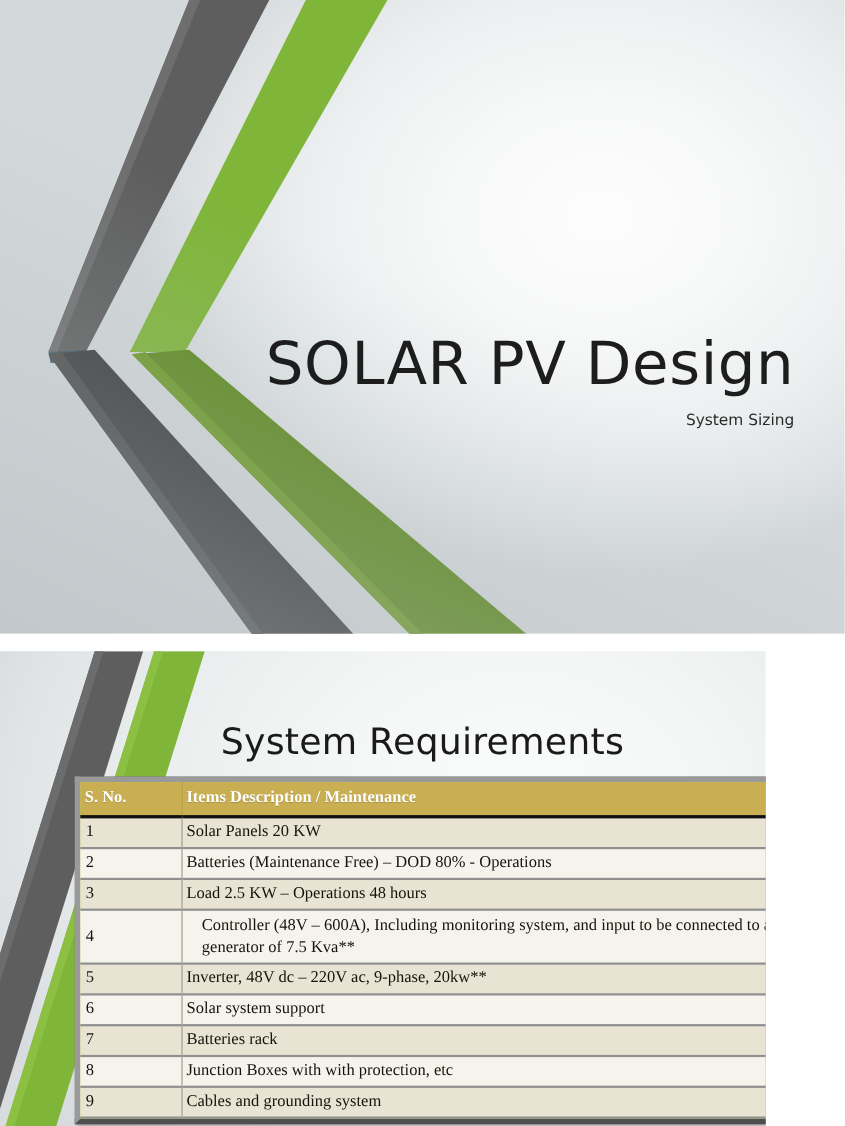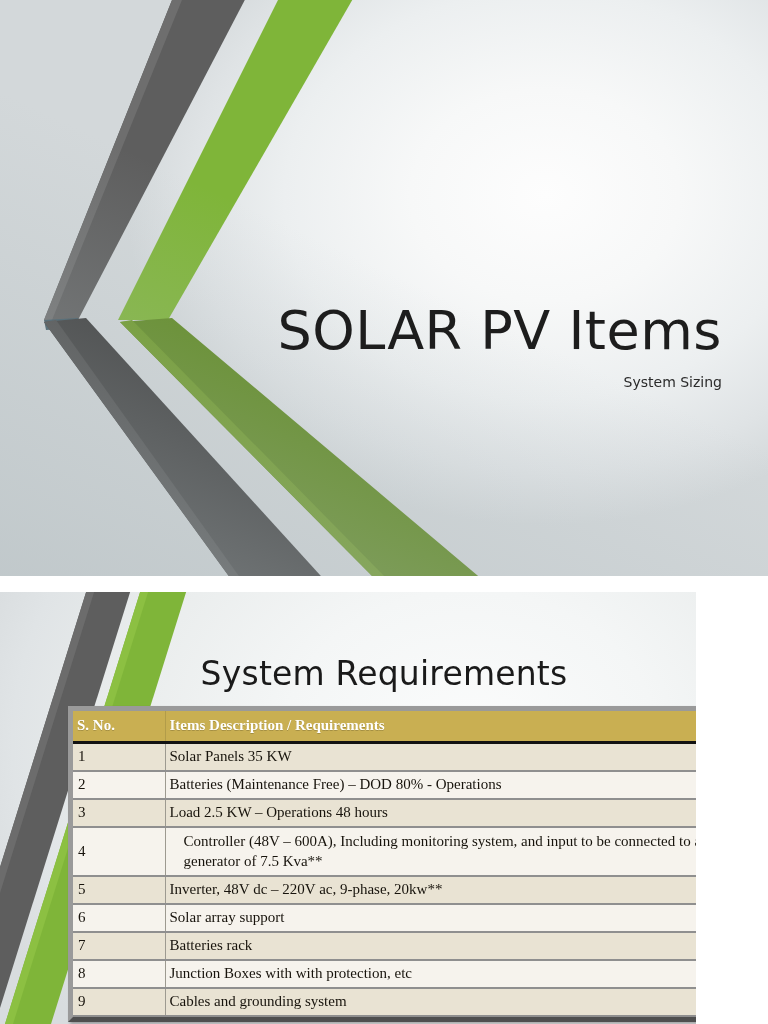--- a/index.html
+++ b/index.html
@@ -145,21 +145,21 @@
 
       <polygon points="44,322 86,318 330,586 236,586" fill="#3A3A3A"></polygon>
       <polygon points="44,322 56,320 246,586 236,586" fill="#4A4A4A"></polygon>
 
       <polygon points="120,322 172,318 490,586 382,586" fill="#5F8A21"></polygon>
       <polygon points="120,322 132,320 394,586 382,586" fill="#6E9A28"></polygon>
     </svg>
 
     <div class="slide1-shade"></div>
 
-    <h1 class="s1-title">SOLAR PV Items</h1>
+    <h1 class="s1-title">SOLAR PV Design</h1>
     <div class="s1-subtitle">System Sizing</div>
   </section>
 
   <section class="slide2">
 
     <svg class="chev-svg" width="768" height="448" viewBox="0 0 768 448">
 
       <polygon points="88,-6 132,-6 -10,448 -54,448" fill="#5E5E5E"></polygon>
       <polygon points="88,-6 96,-6 -46,448 -54,448" fill="#6C6C6C"></polygon>
 
@@ -171,47 +171,47 @@
 
     <div class="tbl-frame">
       <table class="req">
         <colgroup>
             <col class="c1">
             <col>
           </colgroup>
         <thead>
           <tr>
             <th class="c-sno">S. No.</th>
-            <th>Items Description / Requirements</th>
+            <th>Items Description / Maintenance</th>
           </tr>
         </thead>
         <tbody>
           <tr class="odd">
             <td class="c-sno">1</td>
-            <td>Solar Panels 35 KW</td>
+            <td>Solar Panels 20 KW</td>
           </tr>
           <tr class="even">
             <td class="c-sno">2</td>
             <td>Batteries (Maintenance Free) – DOD 80% - Operations</td>
           </tr>
           <tr class="odd">
             <td class="c-sno">3</td>
             <td>Load 2.5 KW – Operations 48 hours</td>
           </tr>
           <tr class="even">
             <td class="c-sno">4</td>
             <td class="two-line">Controller (48V – 600A), Including monitoring system, and input to be connected to a diesel generator of 7.5 Kva**</td>
           </tr>
           <tr class="odd">
             <td class="c-sno">5</td>
             <td>Inverter, 48V dc – 220V ac, 9-phase, 20kw**</td>
           </tr>
           <tr class="even">
             <td class="c-sno">6</td>
-            <td>Solar array support</td>
+            <td>Solar system support</td>
           </tr>
           <tr class="odd">
             <td class="c-sno">7</td>
             <td>Batteries rack</td>
           </tr>
           <tr class="even">
             <td class="c-sno">8</td>
             <td>Junction Boxes with with protection, etc</td>
           </tr>
           <tr class="odd">

